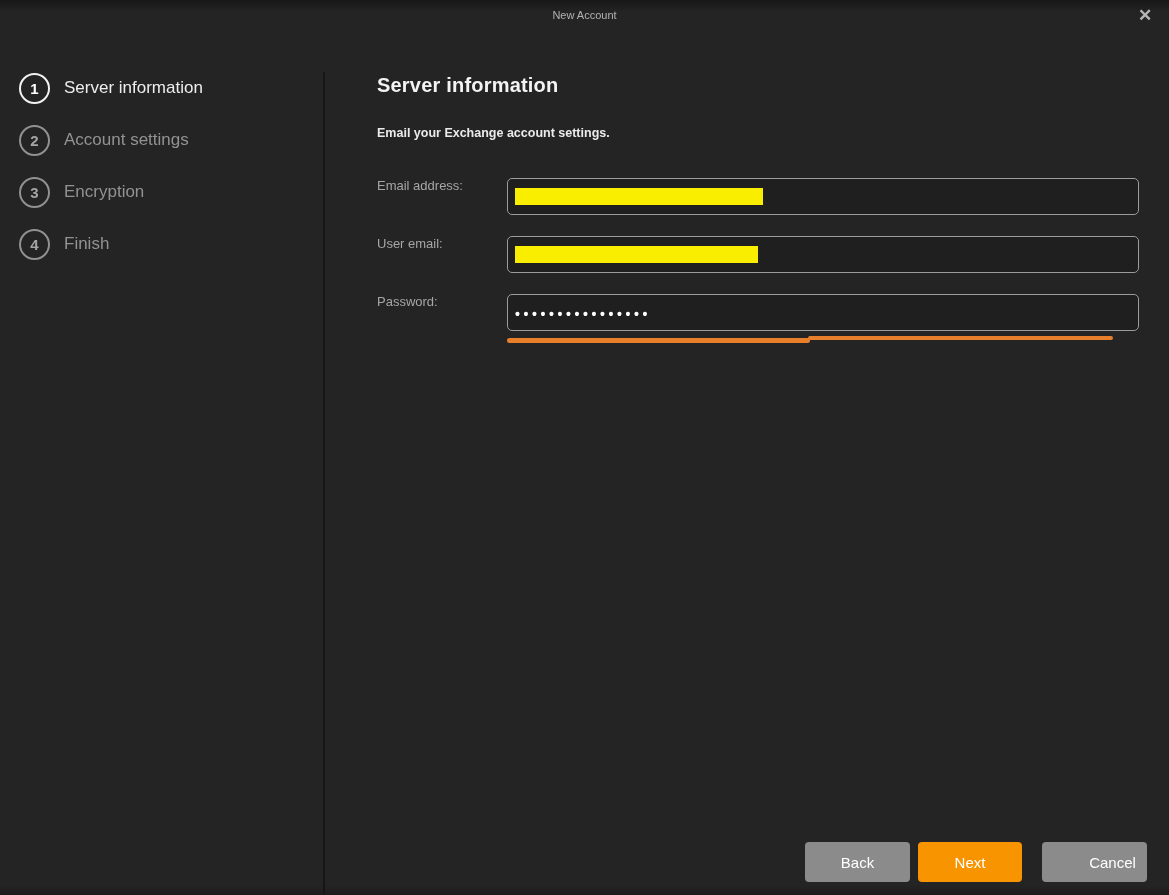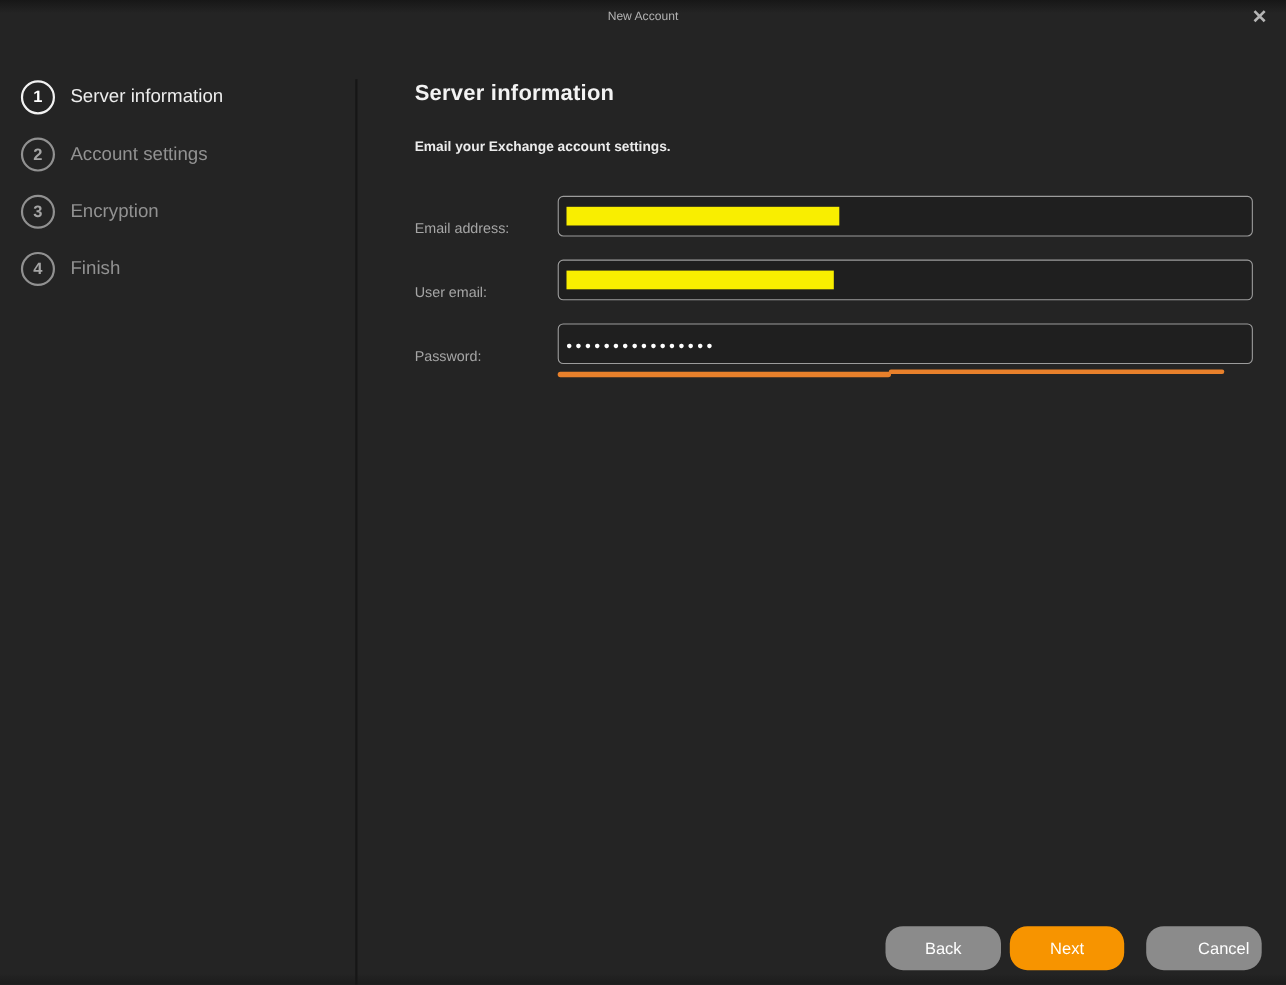--- a/index.html
+++ b/index.html
@@ -42,21 +42,21 @@
   .step.active .step-circle { border-color: #f2f2f2; color: #ffffff; }
   .step.active .step-label { color: #ededed; }
 
   .divider { width: 2px; background: #161616; margin-top: 32px; flex: 0 0 auto; }
 
   
   .content { flex: 1; box-sizing: border-box; padding: 34px 0 0 52px; position: relative; }
   .heading { margin: 0; font-size: 20px; font-weight: bold; color: #f3f3f3; letter-spacing: 0.2px; }
   .subtext { margin-top: 29px; font-size: 12.5px; font-weight: bold; color: #ebebeb; }
 
-  .form-row { display: flex; align-items: flex-end; margin-top: 21px; }
+  .form-row { display: flex; align-items: flex-start; margin-top: 21px; }
   .form-row.first { margin-top: 38px; }
   .field-label { width: 130px; flex: 0 0 auto; font-size: 13px; color: #a6a6a6; }
   .input {
     width: 632px; height: 37px; box-sizing: border-box;
     background: #1f1f1f; border: 1px solid #9c9c9c; border-radius: 5px;
     display: flex; align-items: center; padding-left: 7px;
   }
   .redaction { height: 17px; background: #f9ee00; }
   .redaction.email { width: 248px; }
   .redaction.user { width: 243px; }
@@ -75,21 +75,21 @@
     background: #e8802b; border-radius: 3px;
   }
   .underline-seg2 {
     position: absolute; left: 301px; top: 1px; width: 305px; height: 4px;
     background: #e8802b; border-radius: 3px;
   }
 
   
   .footer { position: absolute; right: 22px; bottom: 13px; display: flex; align-items: center; }
   .btn {
-    height: 40px; border: none; border-radius: 16px;
+    height: 40px; border: none; border-radius: 4px;
     color: #ffffff; font-size: 15px; font-family: inherit;
     display: flex; align-items: center; justify-content: center; cursor: pointer; text-align: center;
   }
   .btn-back { width: 105px; background: #8b8b8b; }
   .btn-next { width: 104px; background: #f79400; margin-left: 8px; }
   .btn-cancel { width: 105px; background: #8b8b8b; margin-left: 20px; padding-left: 42px; }
 </style>
 </head>
 <body>
 

